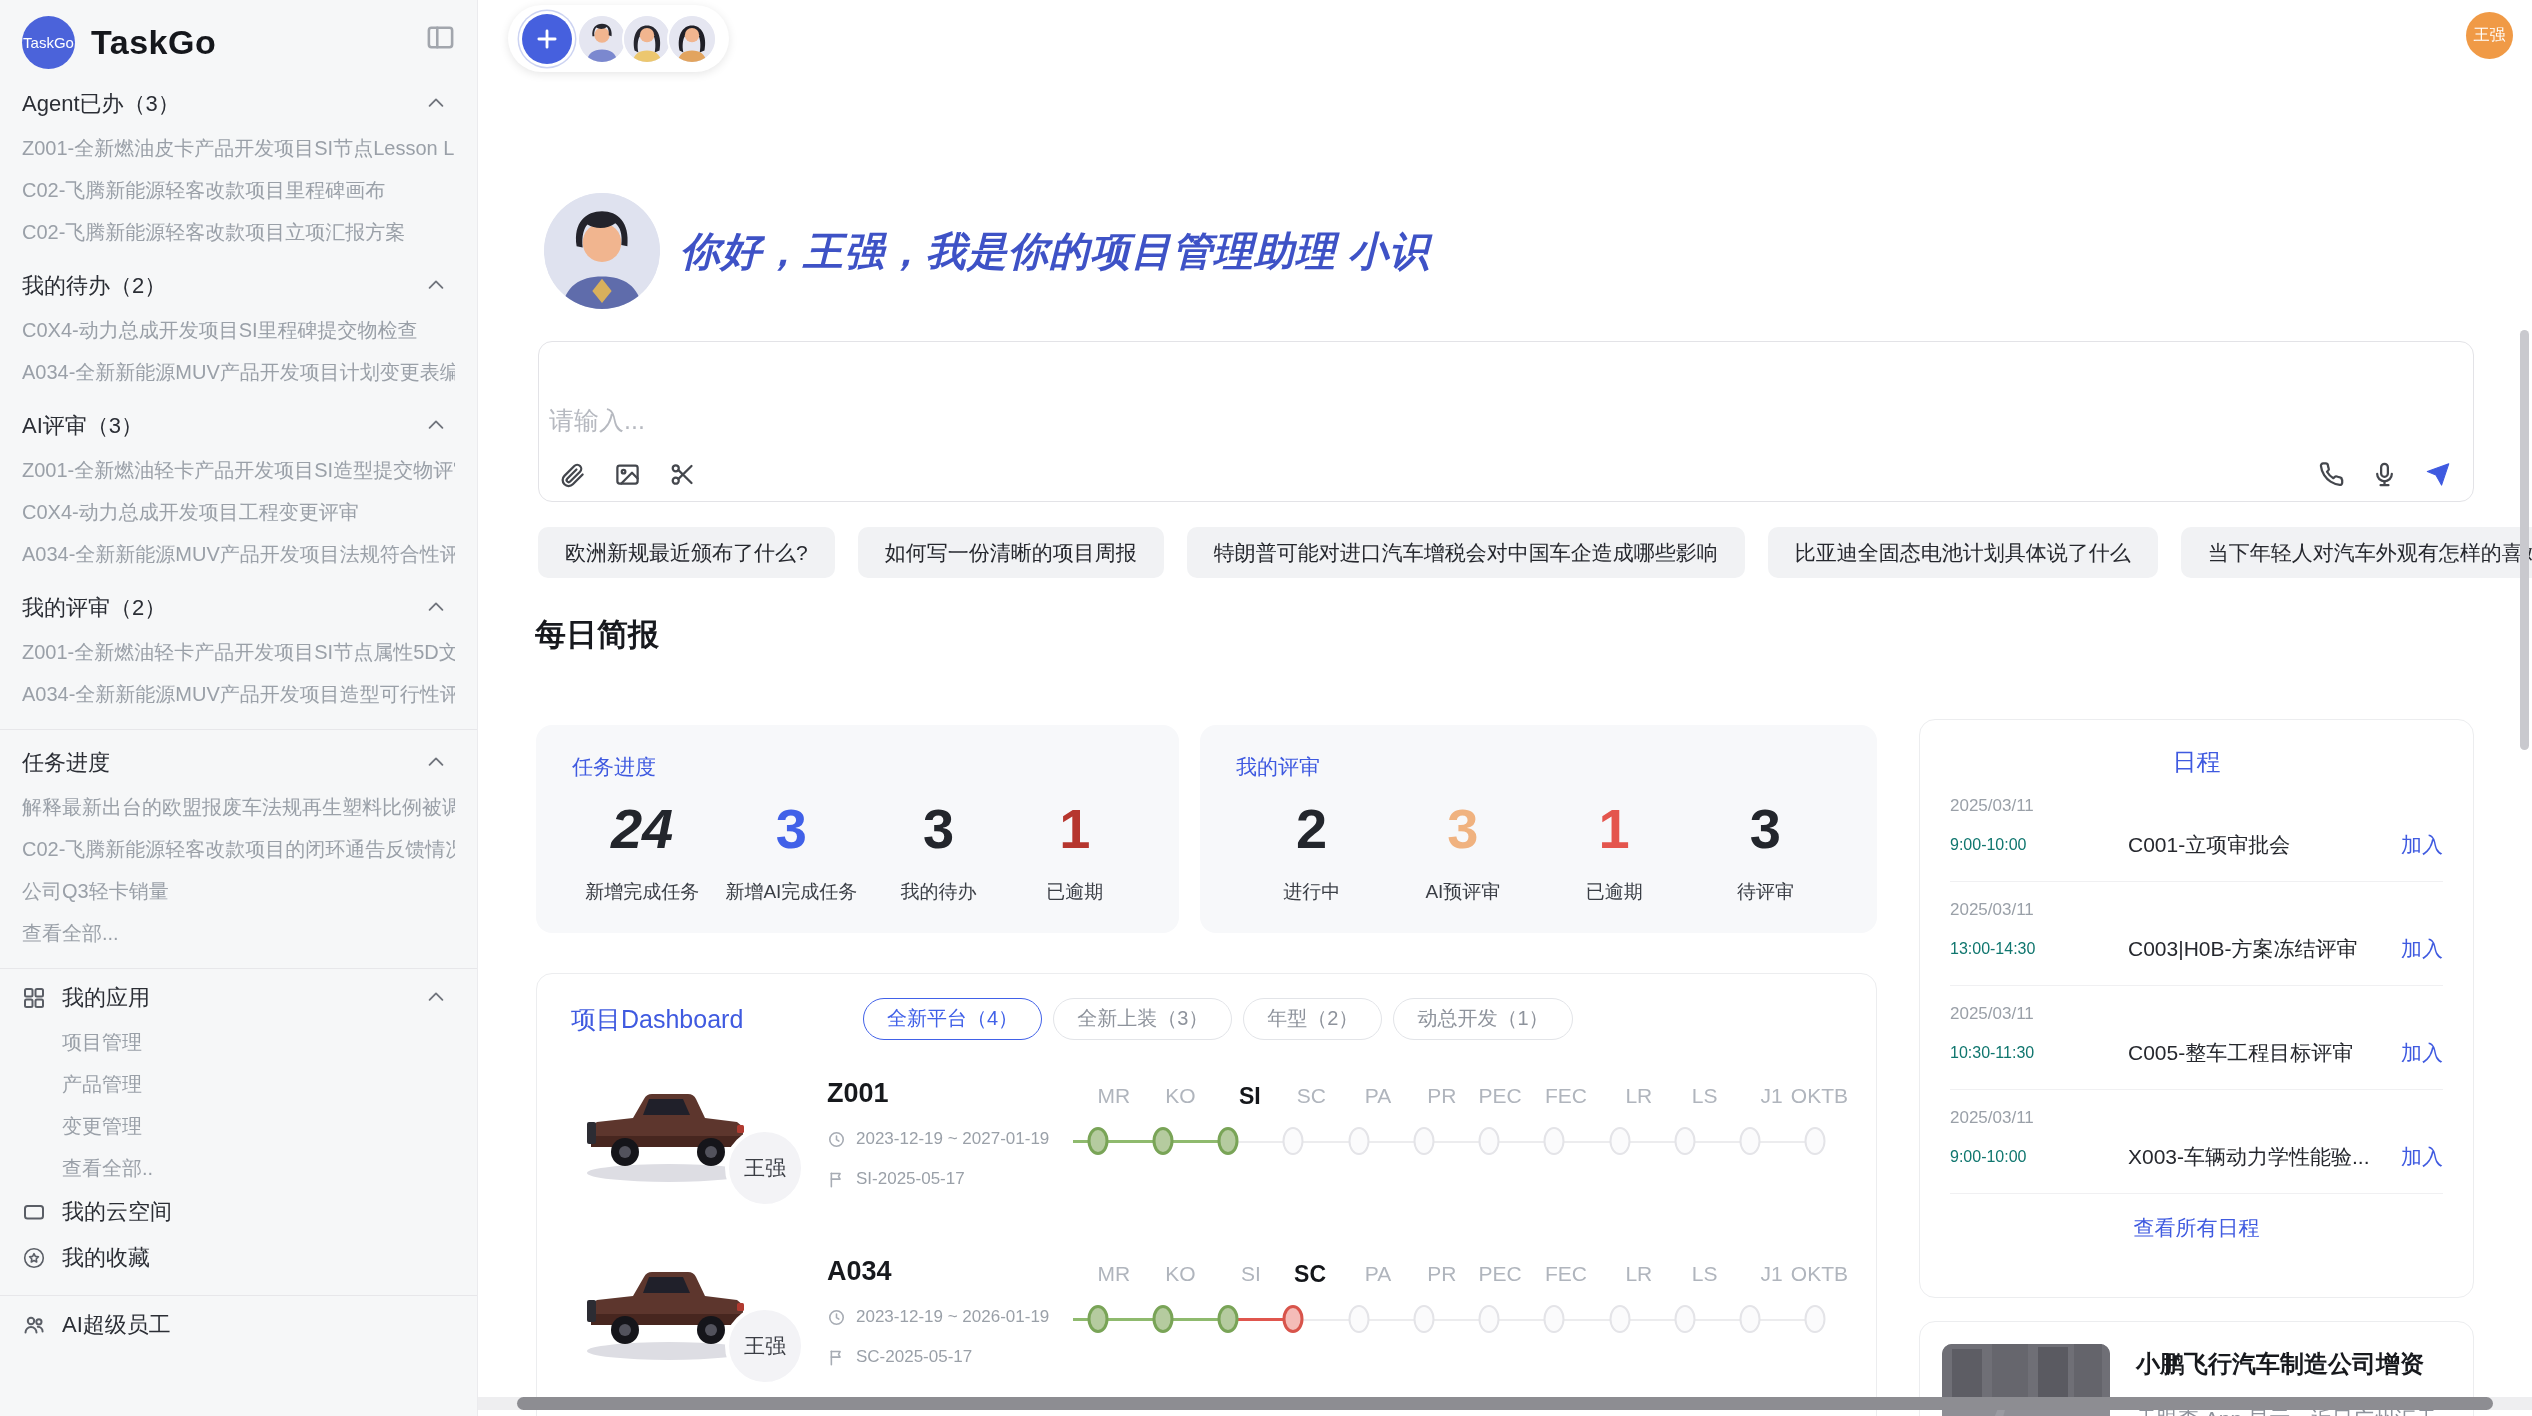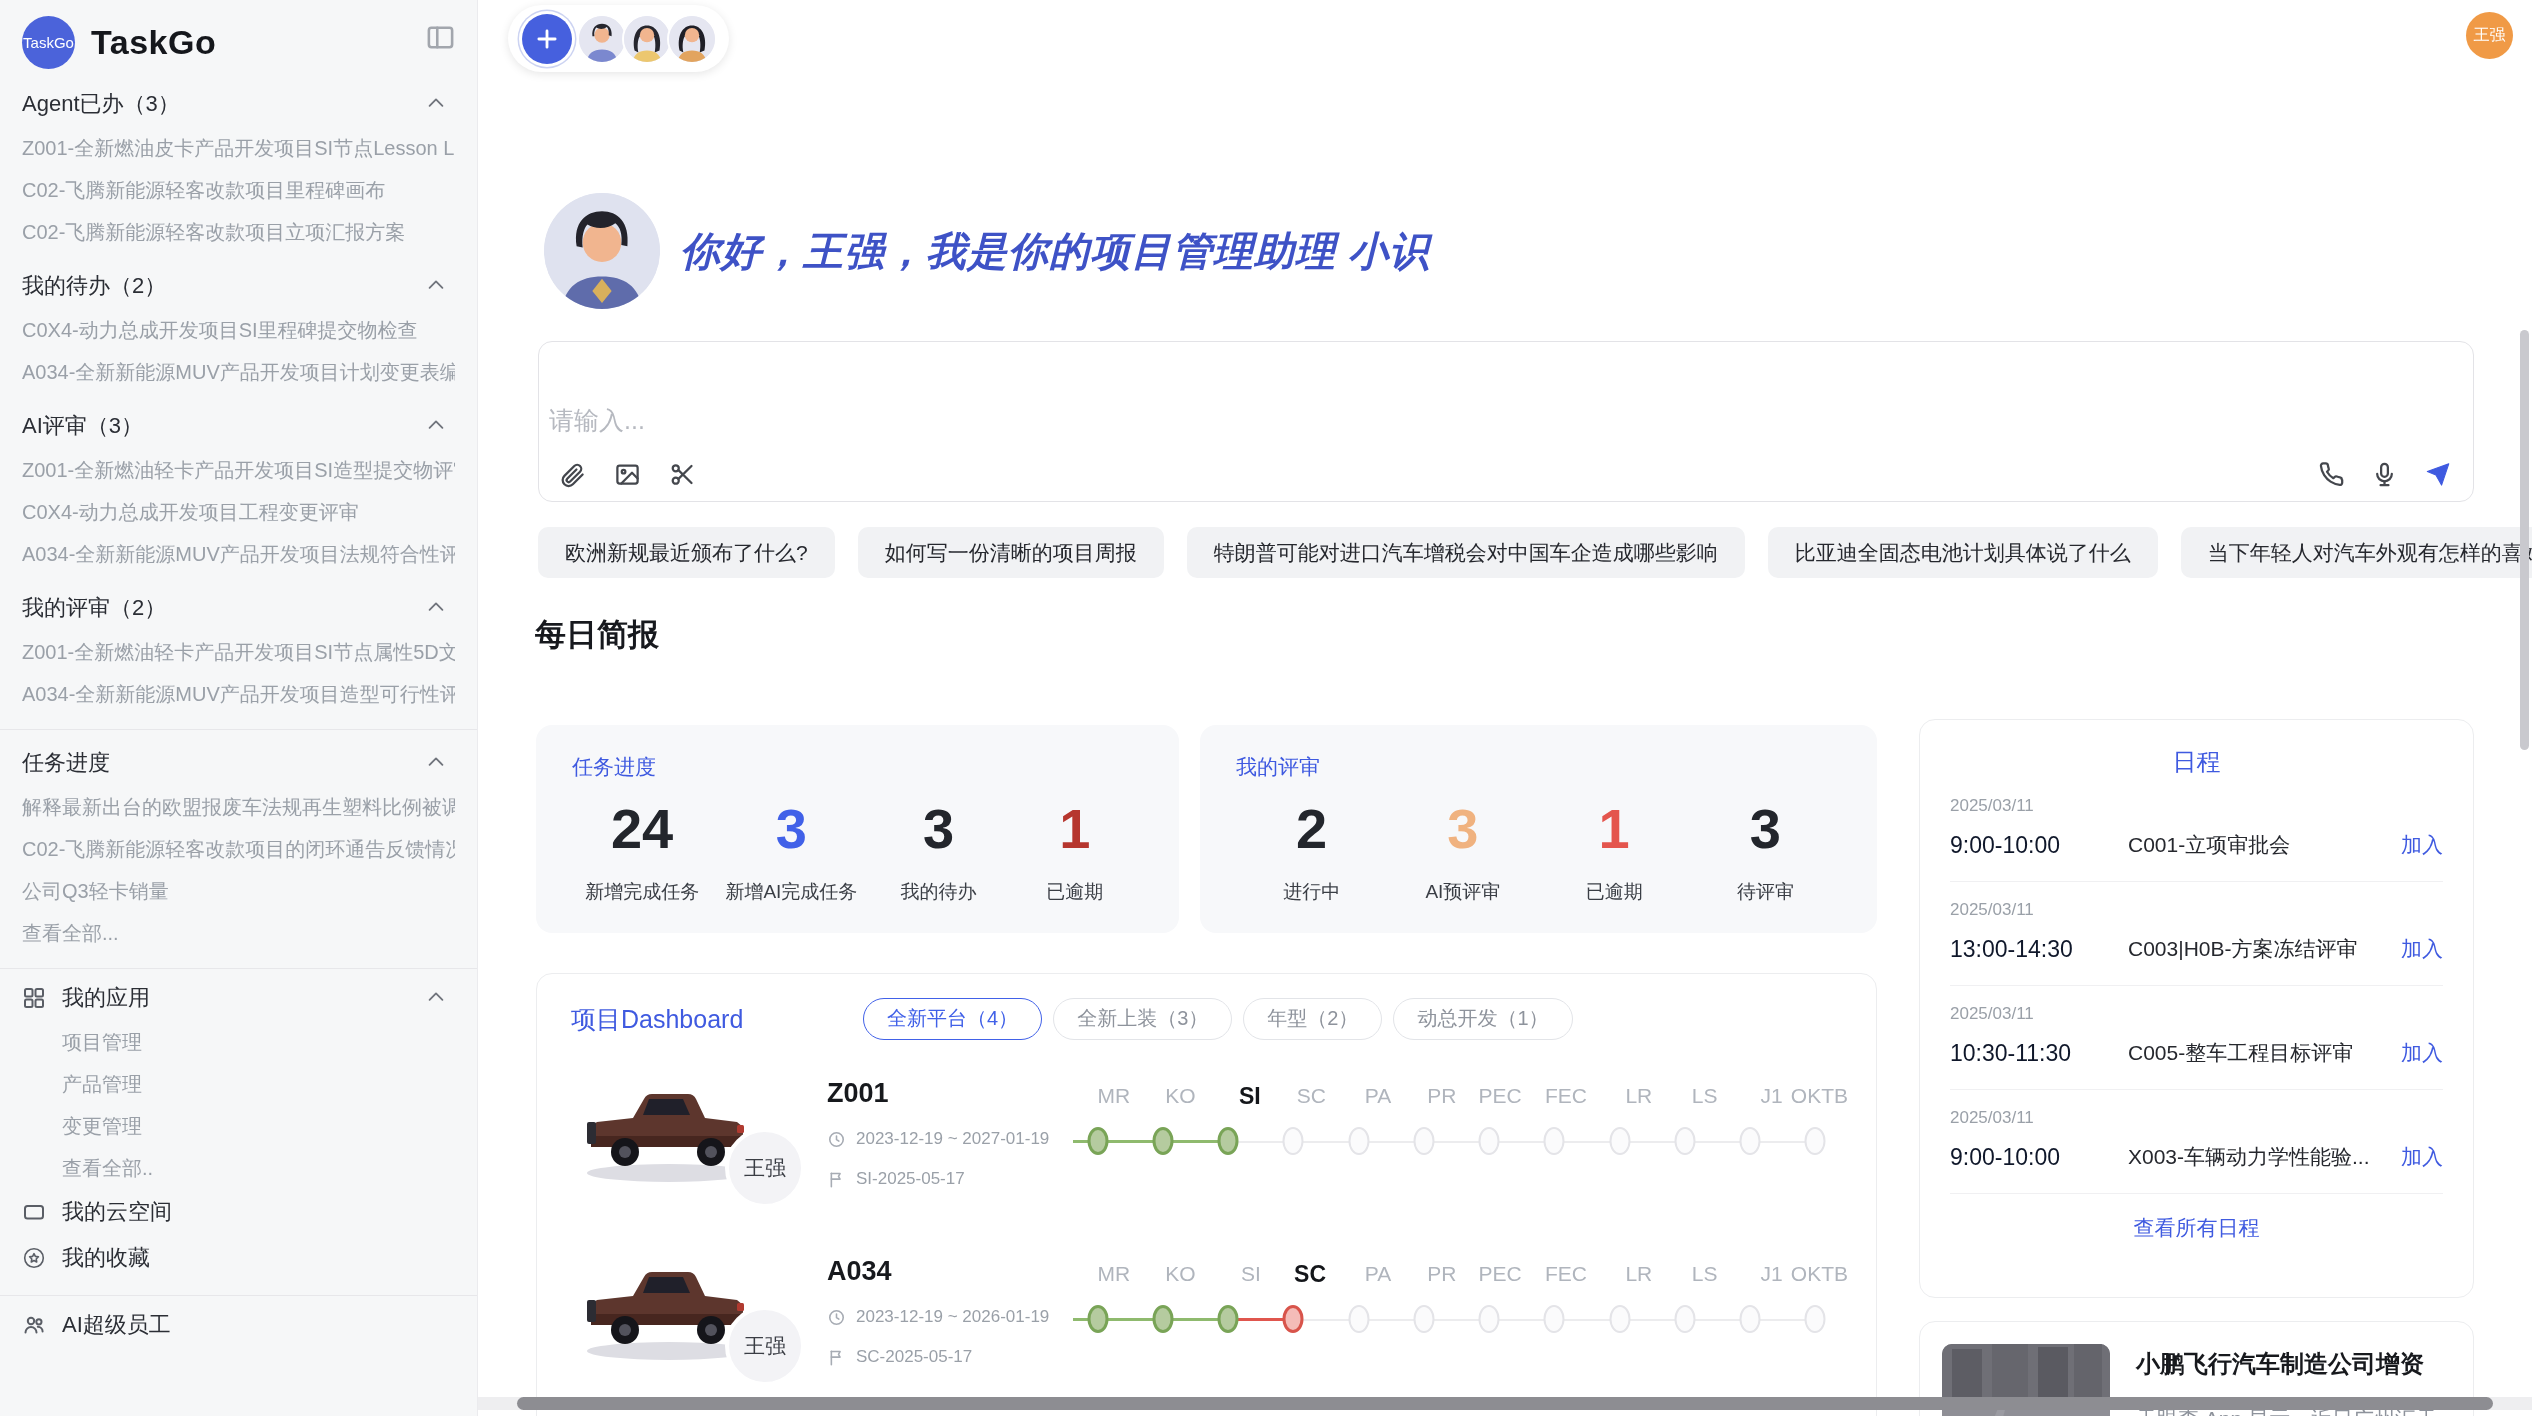--- a/index.html
+++ b/index.html
@@ -94,21 +94,21 @@
   .dot.done{background:#b5cb9f;border:3px solid #79a457}
   .dot.cur-red{background:#f4bcb8;border:3px solid #d8544b}
   .truck3{position:absolute;left:68px;top:425px;width:180px;height:120px}
 
   .sched{position:absolute;left:1441px;top:719px;width:555px;height:579px;border:1.5px solid #ecedef;border-radius:16px;background:#fff;overflow:hidden}
   .sched-title{text-align:center;font-size:24px;color:#3f5ae0;margin-top:26px}
   .sched-items{padding:0 30px}
   .sitem{padding:18px 0 22px;border-bottom:1px solid #f0f0f2}
   .sdate{font-size:17px;color:#9aa0a8}
   .srow{display:flex;align-items:center;margin-top:15px}
-  .stime{width:178px;font-size:23px;color:#0f172a;flex-shrink:0}
+  .stime{width:178px;font-size:16px;color:#0f766e;flex-shrink:0}
   .sname{flex:1;font-size:21px;color:#26282e;white-space:nowrap;overflow:hidden}
   .sjoin{font-size:21px;color:#3f5ae0;cursor:pointer;padding-left:10px}
   .sched-viewall{text-align:center;font-size:21px;color:#3f5ae0;margin-top:20px;cursor:pointer}
 
   .news{position:absolute;left:1441px;top:1321px;width:555px;height:212px;border:1.5px solid #ecedef;border-radius:16px;background:#fff;overflow:hidden;display:flex;padding:22px}
   .news-img{width:168px;height:150px;border-radius:10px;overflow:hidden;flex-shrink:0}
   .news-img svg{width:100%;height:100%}
   .news-body{margin-left:26px;padding-top:4px;min-width:0}
   .news-title{font-size:24px;font-weight:bold;color:#17191d;white-space:nowrap}
   .news-text{margin-top:24px;font-size:21px;color:#8e939c;line-height:30px}
@@ -370,21 +370,21 @@
   <div class="briefing-h">
     <span class="briefing-title">每日简报</span>
     <span class="briefing-grid icon"></span>
   </div>
 
   <div class="stats" id="stats-row">
       <div class="stat-card c0">
         <div class="stat-title">任务进度</div>
         <div class="stat-cols">
           <div class="stat-col">
-            <div class="stat-num" style="color: rgb(35, 38, 44);">24</div>
+            <div class="stat-num" style="color: rgb(35, 38, 44); font-style: italic;">24</div>
             <div class="stat-label">新增完成任务</div>
           </div>
           <div class="stat-col">
             <div class="stat-num" style="color: rgb(65, 97, 232);">3</div>
             <div class="stat-label">新增AI完成任务</div>
           </div>
           <div class="stat-col">
             <div class="stat-num" style="color: rgb(35, 38, 44);">3</div>
             <div class="stat-label">我的待办</div>
           </div>

